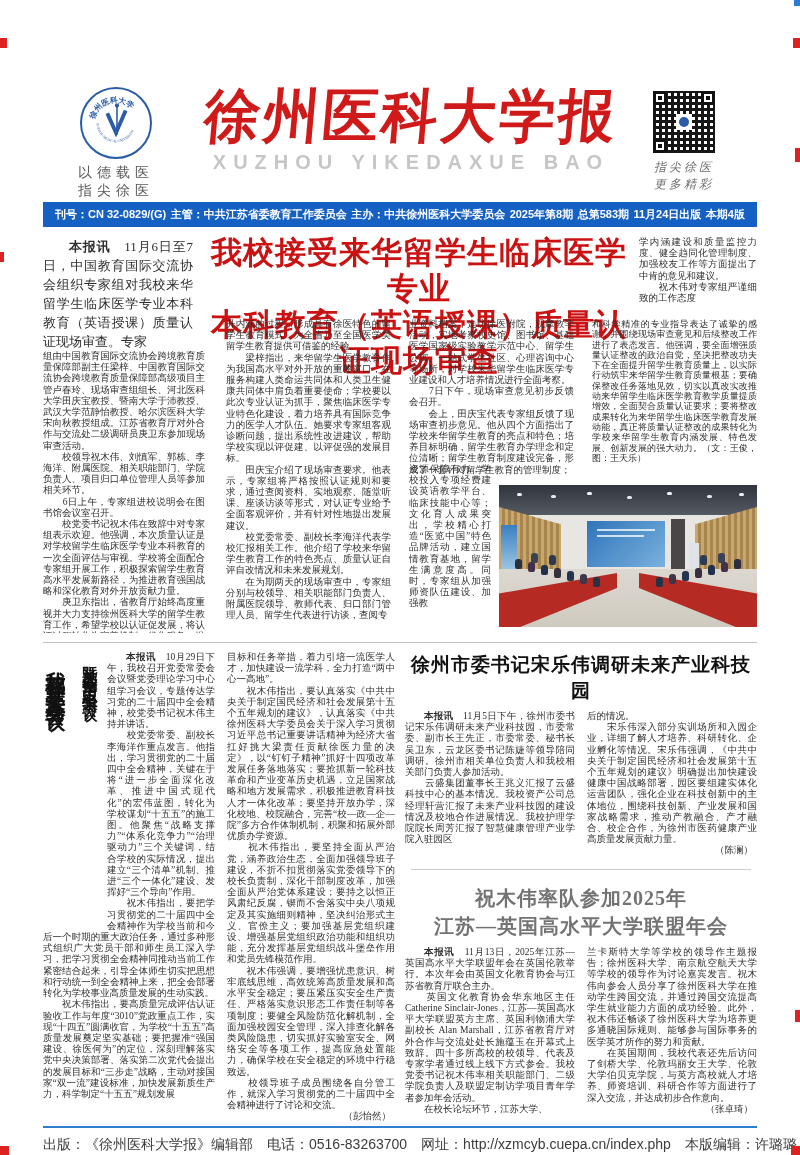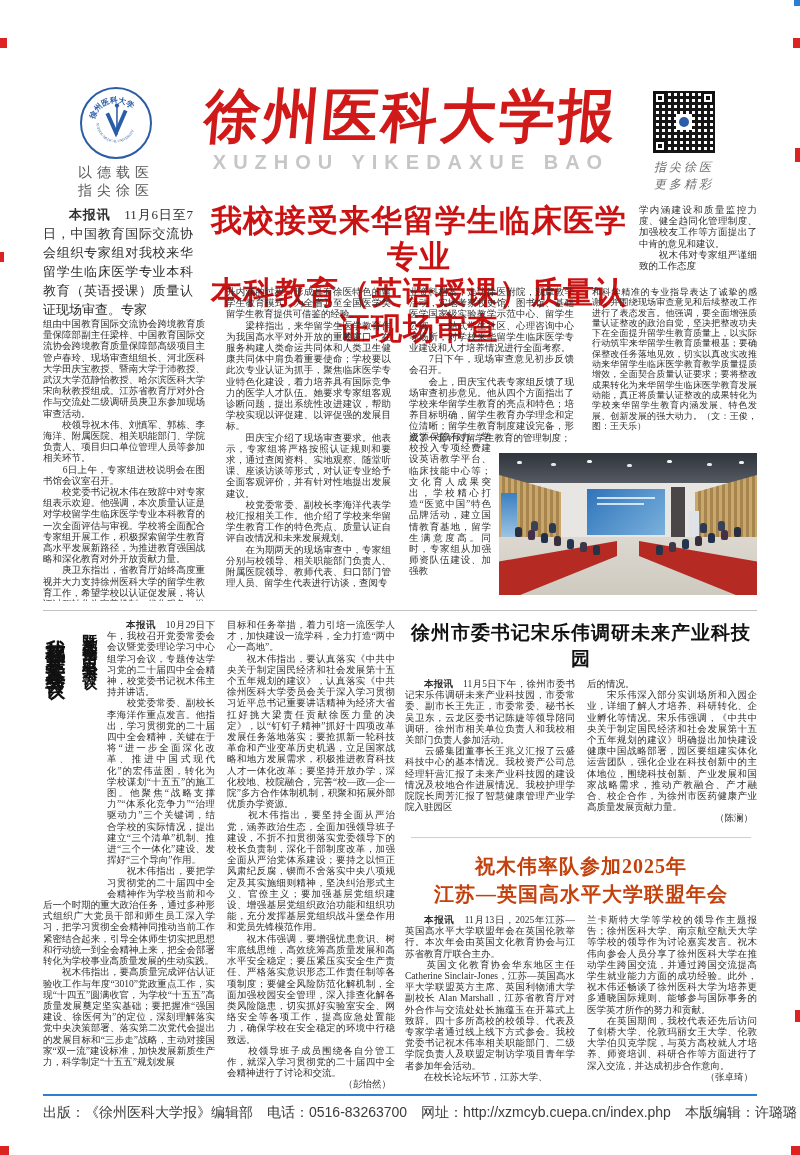--- a/index.html
+++ b/index.html
@@ -85,21 +85,21 @@
   .flowtxt{font-size:9.5px;line-height:11.2px;text-align:justify;white-space:pre-line;}
   .indent{text-indent:2em;}
   .colB{width:168px;}
   .byline{display:block;text-align:right;padding-right:4px;}
   .br{width:352px;}
   .r-head{font-size:19px;font-weight:900;text-align:center;color:#111;letter-spacing:1px;line-height:26px;}
   .r-cols{display:flex;gap:12px;margin-top:7px;}
   .r-cols .tcol{width:170px;overflow:hidden;}
   .h150{height:150px;} .h178{height:182px;}
   .rule2{border-top:1px solid #cfcfcf;margin:8px 6px 7px;}
-  .r2-head{margin-top:14px;font-size:20px;font-weight:900;text-align:center;color:#c2410c;line-height:28px;letter-spacing:1px;}
+  .r2-head{margin-top:14px;font-size:20px;font-weight:900;text-align:center;color:#737373;line-height:28px;letter-spacing:1px;}
   
   .footer-rule{margin:12px 43px 0;border-top:2px solid #2f7fd0;}
   .footer-text{margin:8px 43px 0;text-align:center;font-size:14px;color:#3c3c3c;
                font-family:"Liberation Sans",sans-serif;white-space:nowrap;}
 </style>
 </head>
 <body>
 
 <div class="page">
 
@@ -155,20 +155,29 @@
             <b></b>
           </span>
       </div>
       <div class="qr-cap">
         <div>指尖徐医</div>
         <div>更多精彩</div>
       </div>
     </div>
   </div>
 
+  <div class="info-bar">
+    <span>刊号：CN 32-0829/(G)</span>
+    <span>主管：中共江苏省委教育工作委员会</span>
+    <span>主办：中共徐州医科大学委员会</span>
+    <span>2025年第8期</span>
+    <span>总第583期</span>
+    <span>11月24日出版</span>
+    <span>本期4版</span>
+  </div>
 
   <div class="article-top">
     <div class="lede jt"><b>本报讯</b><span>　11月6日至7日，中国教育国际交流协会组织专家组对我校来华留学生临床医学专业本科教育（英语授课）质量认证现场审查。专家</span></div>
     <div class="headline">
       <div>我校接受来华留学生临床医学专业</div>
       <div>本科教育（英语授课）质量认证现场审查</div>
     </div>
     <div class="bodytxt jt c1">组由中国教育国际交流协会跨境教育质量保障部副主任梁梓、中国教育国际交流协会跨境教育质量保障部高级项目主管卢春玲、现场审查组组长、河北医科大学田庆宝教授、暨南大学于沛教授、武汉大学范静怡教授、哈尔滨医科大学宋向秋教授组成。江苏省教育厅对外合作与交流处二级调研员庚卫东参加现场审查活动。
 　　校领导祝木伟、刘慎军、郭栋、李海洋、附属医院、相关职能部门、学院负责人、项目归口单位管理人员等参加相关环节。
 　　6日上午，专家组进校说明会在图书馆会议室召开。

